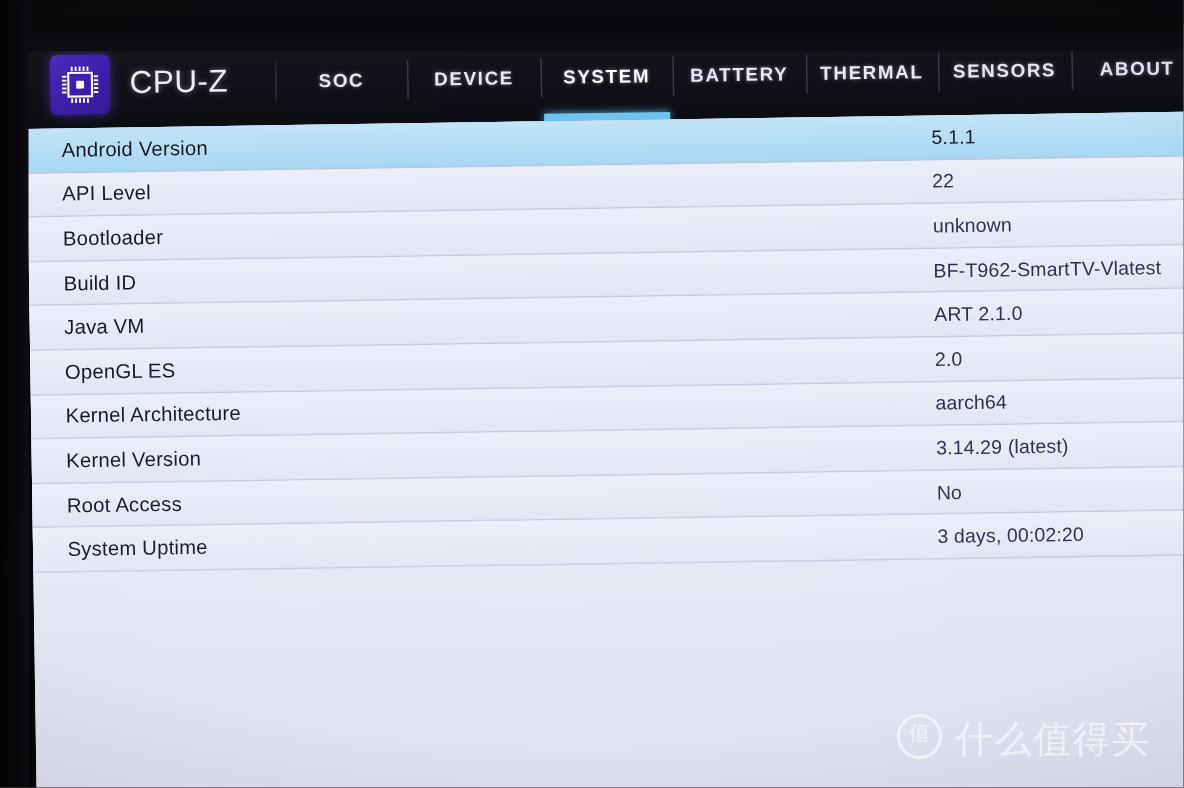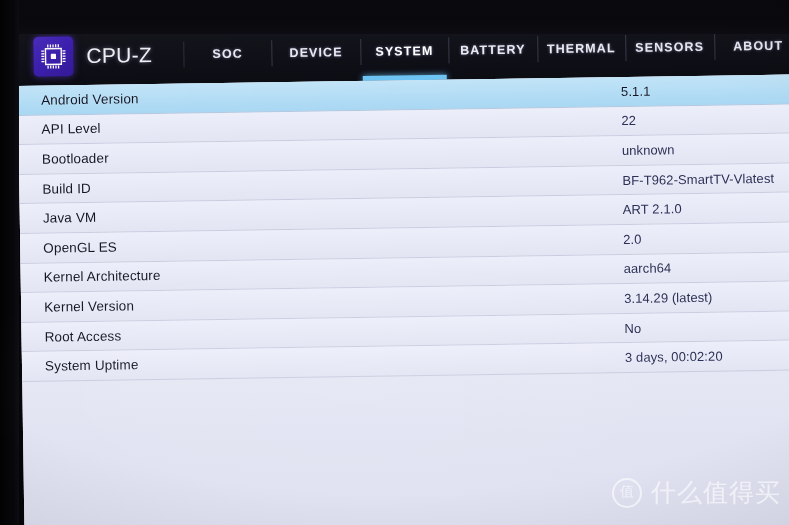--- a/index.html
+++ b/index.html
@@ -179,25 +179,24 @@
     z-index: 9;
     pointer-events: none;
     background:
       radial-gradient(ellipse 70% 45% at 45% 72%, rgba(255,255,255,0.07) 0%, rgba(255,255,255,0) 70%),
       radial-gradient(ellipse 120% 80% at 50% 50%, rgba(0,0,0,0) 55%, rgba(0,0,0,0.14) 100%);
   }
 
   
   #watermark {
     position: absolute;
-    right: 8px;
+    right: 22px;
     bottom: 16px;
     z-index: 10;
     display: flex;
-    align-items: center;
     gap: 9px;
     opacity: 0.62;
     pointer-events: none;
   }
   #wm-badge {
     width: 26px; height: 26px;
     border-radius: 50%;
     border: 2px solid #ffffff;
     color: #ffffff;
     font-size: 14px;

